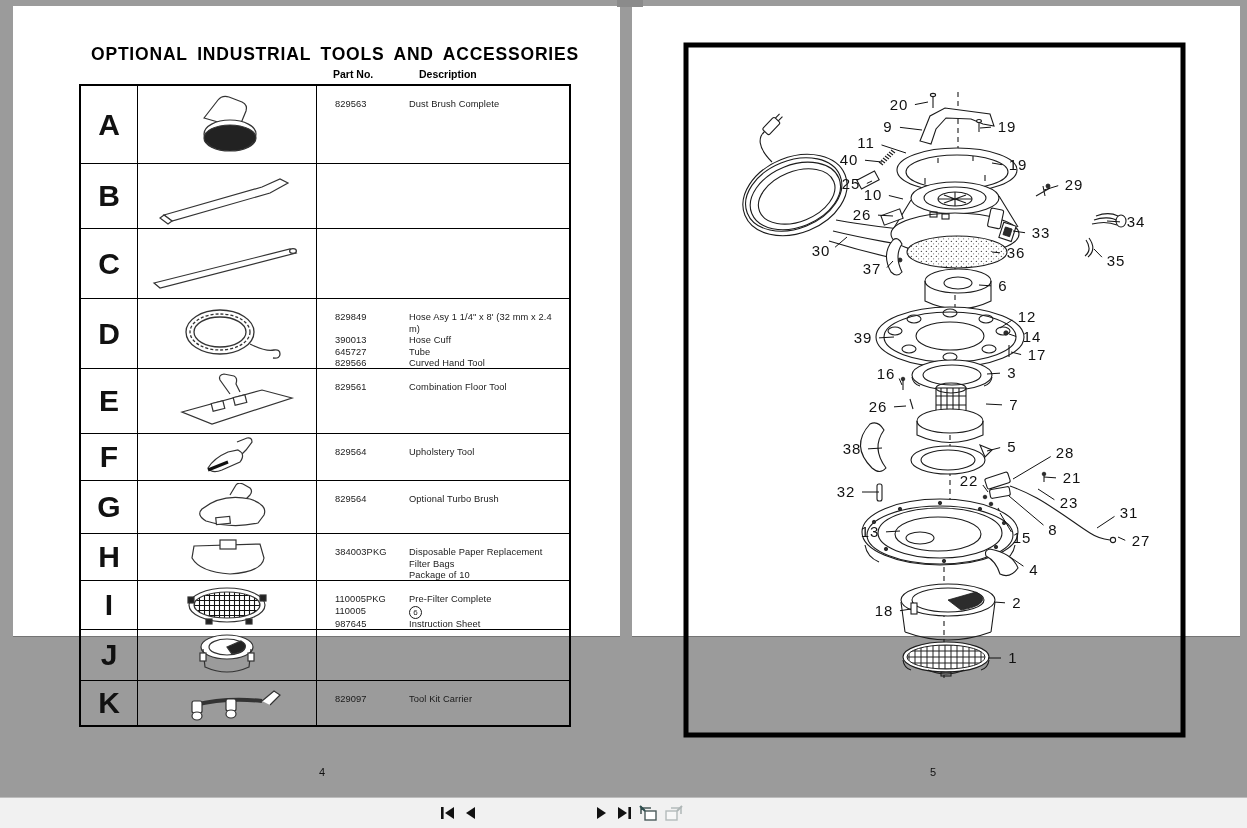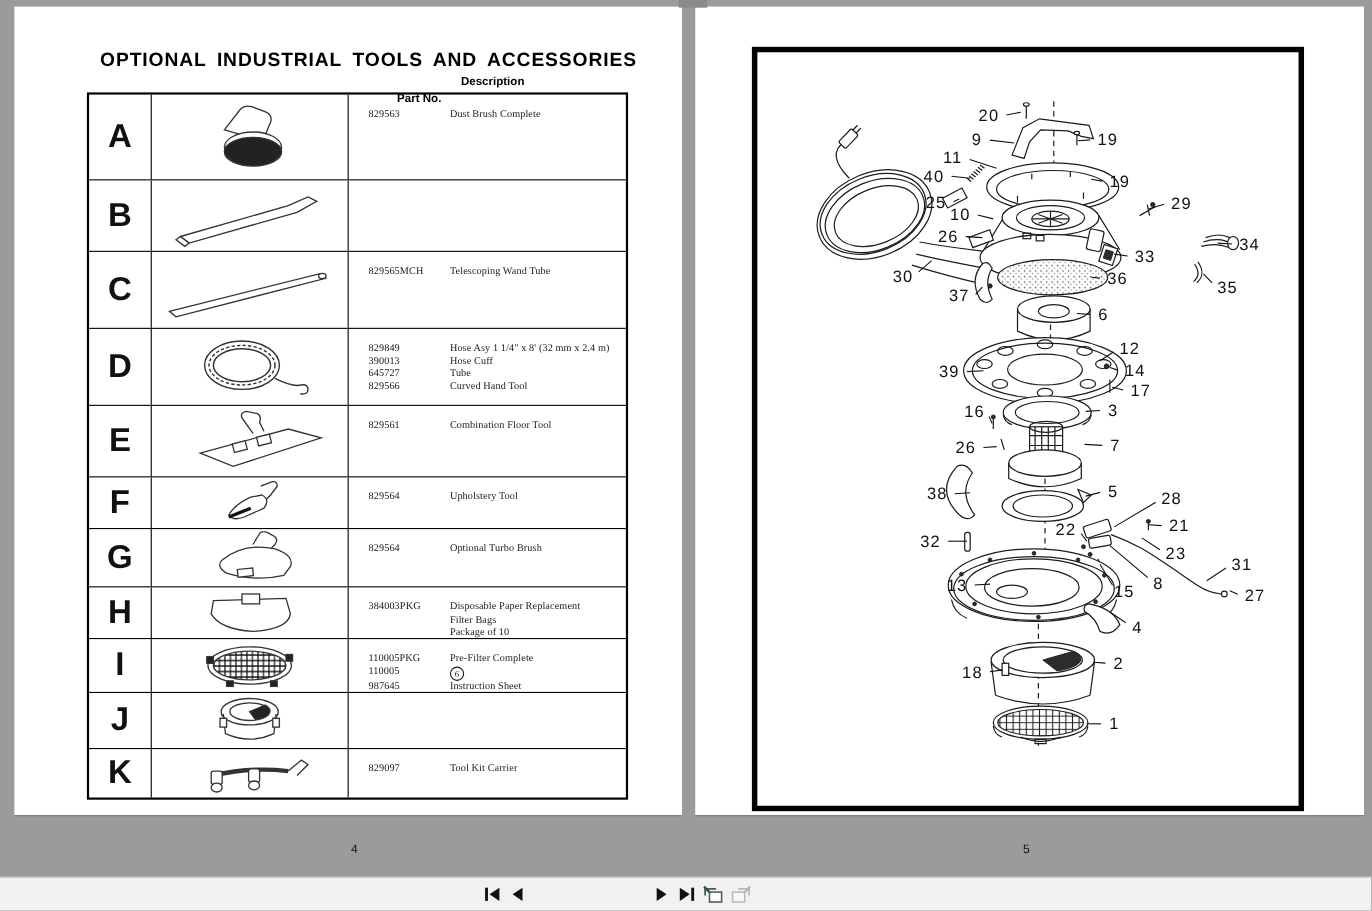--- a/index.html
+++ b/index.html
@@ -1,36 +1,36 @@
 <!DOCTYPE html>
 <html><head>
 <meta charset="utf-8">
 <style>
   html,body{margin:0;padding:0;background:#9b9b9b;}
   #stage{position:relative;width:1247px;height:828px;background:#9b9b9b;overflow:hidden;
          font-family:"Liberation Sans", sans-serif;-webkit-font-smoothing:antialiased;}
-  .page{position:absolute;top:6px;height:735px;background:#ffffff;box-shadow:0 1px 0 rgba(0,0,0,.25);}
+  .page{position:absolute;top:6px;height:630px;background:#ffffff;box-shadow:0 1px 0 rgba(0,0,0,.25);}
   #page-left{left:13px;width:607px;}
   #page-right{left:632px;width:608px;}
   #divider-notch{position:absolute;left:617px;top:0;width:26px;height:7px;background:#8b8b8b;}
 
   
   #doc-title{position:absolute;left:78px;top:38px;font-size:17.5px;font-weight:bold;color:#000;
              letter-spacing:.8px;word-spacing:4px;white-space:nowrap;}
   #col-headers{position:absolute;left:0;top:62px;width:100%;font-size:10.5px;font-weight:bold;color:#000;}
-  #col-part-hdr{position:absolute;left:320px;top:16px;margin-left:28px;}
+  #col-part-hdr{position:absolute;left:320px;top:0;}
   #col-desc-hdr{position:absolute;left:406px;top:0;}
   #tool-table{position:absolute;left:66px;top:78px;width:492px;border:2px solid #000;box-sizing:border-box;}
   .t-row{display:flex;border-top:1px solid #000;box-sizing:border-box;}
   .t-row:first-child{border-top:none;}
   .cell-letter{width:57px;border-right:1px solid #000;box-sizing:border-box;display:flex;align-items:center;justify-content:center;
                font-size:30px;font-weight:bold;color:#111;}
   .cell-art{width:179px;border-right:1px solid #000;box-sizing:border-box;display:flex;align-items:center;justify-content:center;overflow:hidden;}
   .cell-text{flex:1;padding:13px 4px 0 18px;box-sizing:border-box;}
-  .p-line{display:flex;font-size:9.3px;line-height:11.6px;color:#1a1a1a;letter-spacing:.1px;font-family:Liberation Serif, serif;}
+  .p-line{display:flex;font-size:9.3px;line-height:11.6px;color:#1a1a1a;letter-spacing:.1px;}
   .p-no{width:74px;flex:none;}
   .p-desc{flex:1;}
   .circled{display:inline-block;width:11px;height:11px;border:1px solid #1a1a1a;border-radius:50%;
            font-size:8px;line-height:11px;text-align:center;}
   .pgnum{position:absolute;font-size:11px;color:#111;}
   #pgnum-left{left:306px;top:760px;}
   #pgnum-right{left:298px;top:760px;}
 
   
   #diagram-svg{position:absolute;left:683px;top:42px;}
@@ -88,26 +88,20 @@
         </div>
         <div class="t-row" style="height: 70px;">
           <div class="cell-letter">C</div>
           <div class="cell-art">
             <svg width="170" height="62" viewBox="0 0 170 62">
               <g stroke="#333" fill="#fff" stroke-width="1.2">
                 <polygon points="12,50 148,16 154,20 18,55"></polygon>
                 <ellipse cx="151" cy="18" rx="3.4" ry="2.4"></ellipse>
               </g>
             </svg>
-          </div>
-          <div class="cell-text">
-            <div class="p-line">
-              <span class="p-no">829565MCH</span>
-              <span class="p-desc">Telescoping Wand Tube</span>
-            </div>
           </div>
         </div>
         <div class="t-row" style="height: 70px;">
           <div class="cell-letter">D</div>
           <div class="cell-art">
             <svg width="170" height="64" viewBox="0 0 170 64">
               <g stroke="#333" fill="none" stroke-width="1.3">
                 <ellipse cx="78" cy="30" rx="34" ry="22"></ellipse>
                 <ellipse cx="78" cy="30" rx="26" ry="15"></ellipse>
                 <ellipse cx="78" cy="30" rx="30" ry="18" stroke-dasharray="3 2"></ellipse>

